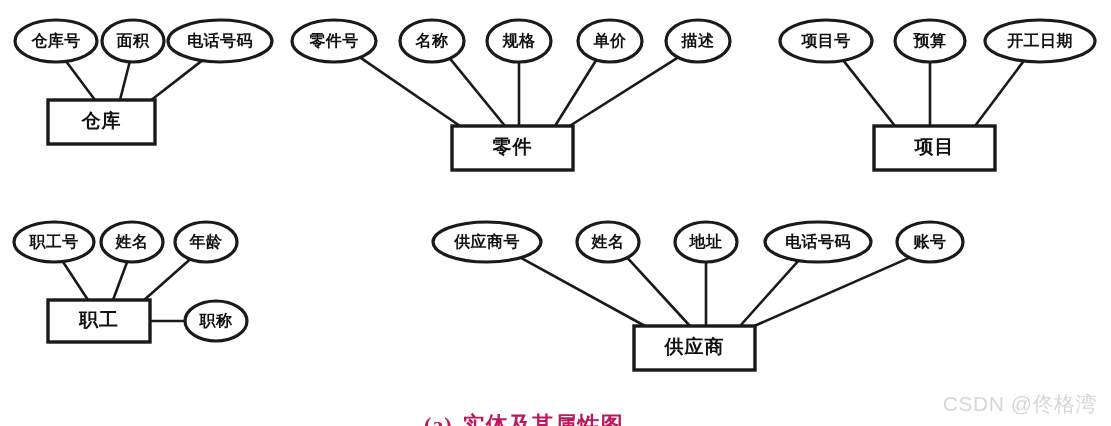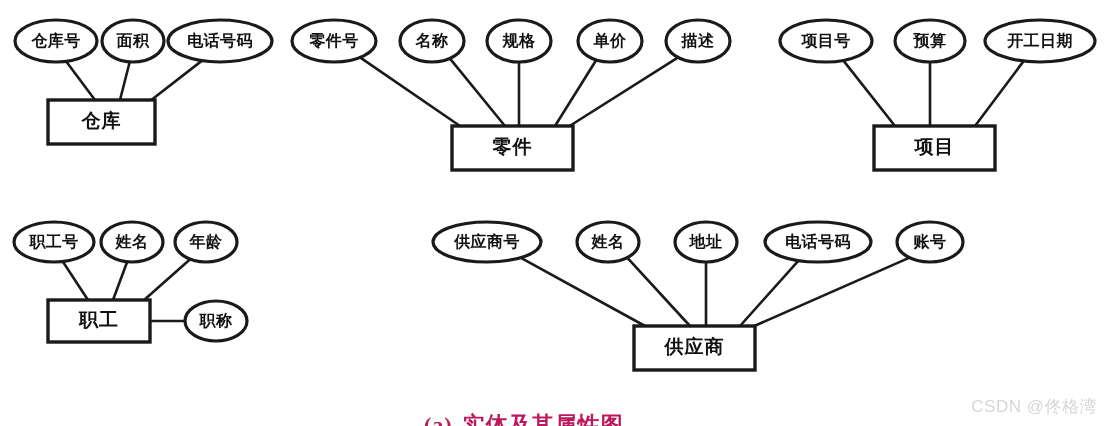--- a/index.html
+++ b/index.html
@@ -71,21 +71,21 @@
     letter-spacing: 1px;
     white-space: nowrap;
     margin-top: 30px;
   }
   .figure-caption .cap-index { margin-right: 10px; }
   .watermark {
     position: absolute;
     right: 14px;
     bottom: 8px;
     font-family: "Liberation Sans", "DejaVu Sans", sans-serif;
-    font-size: 17px;
+    font-size: 21px;
     color: #d6d6d6;
     letter-spacing: 0.5px;
     white-space: nowrap;
     user-select: none;
   }
 </style>
 </head>
 <body>
 
 <div id="diagram-root">

